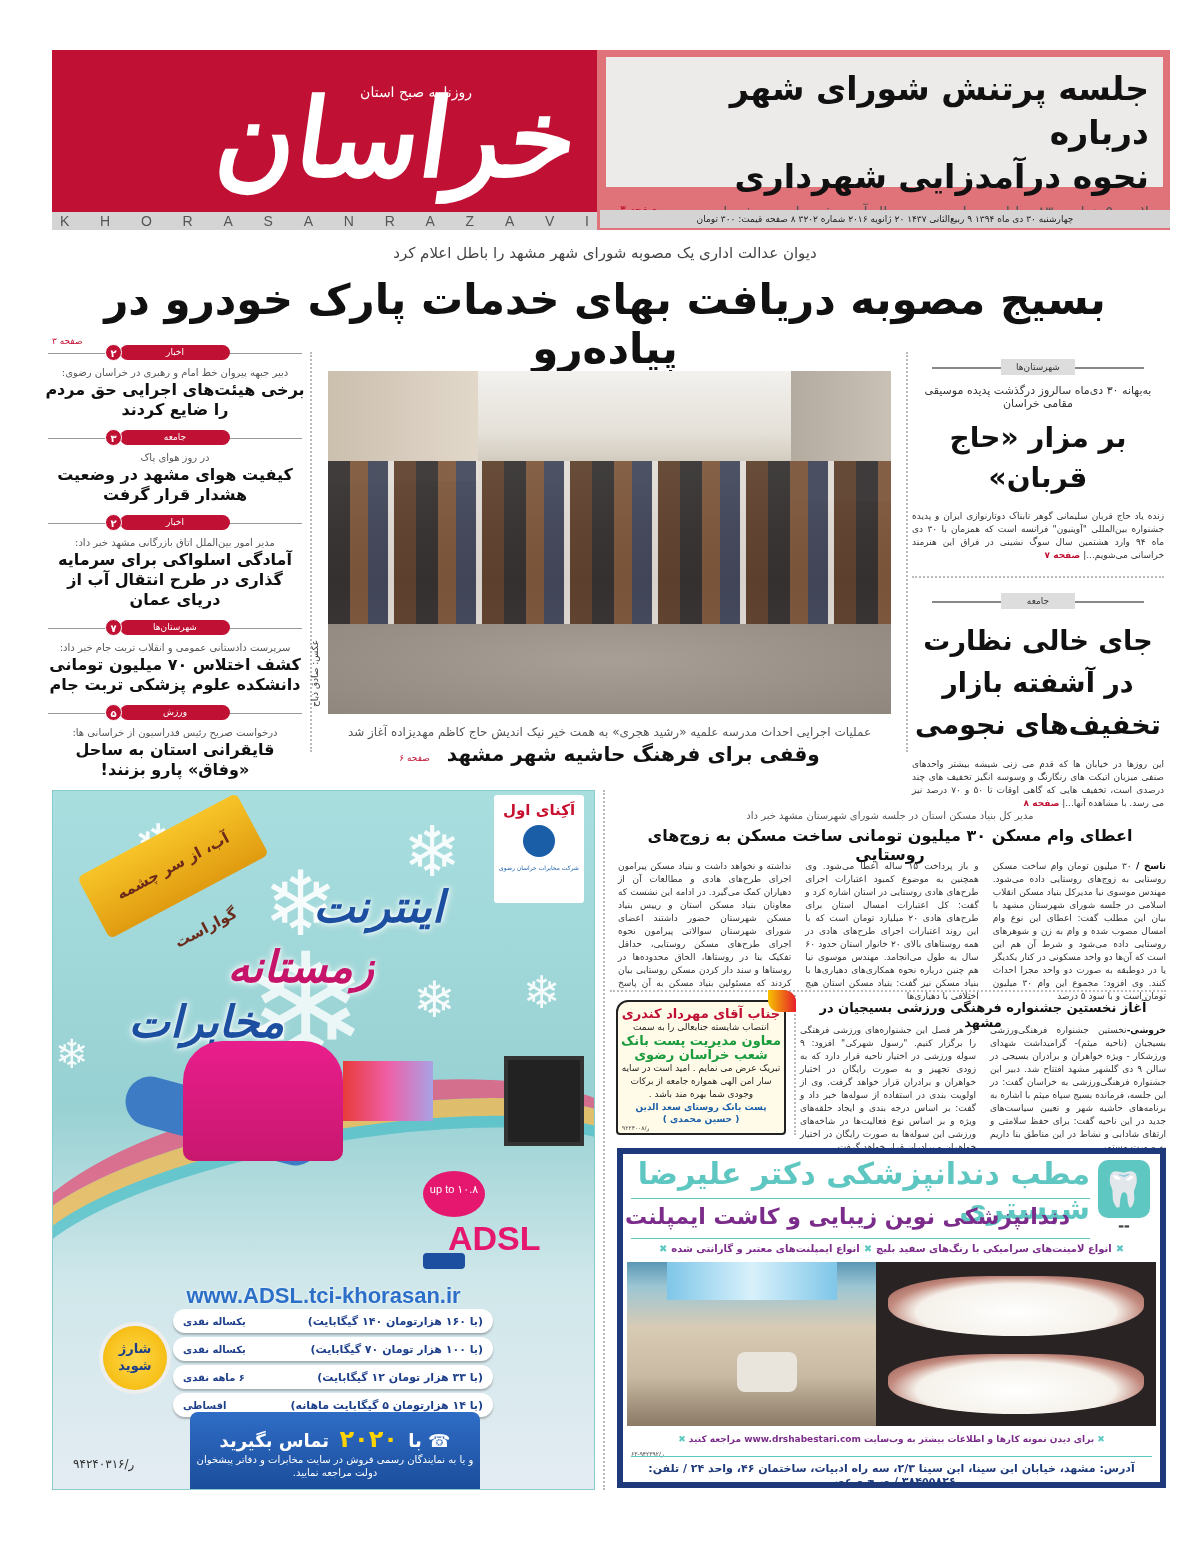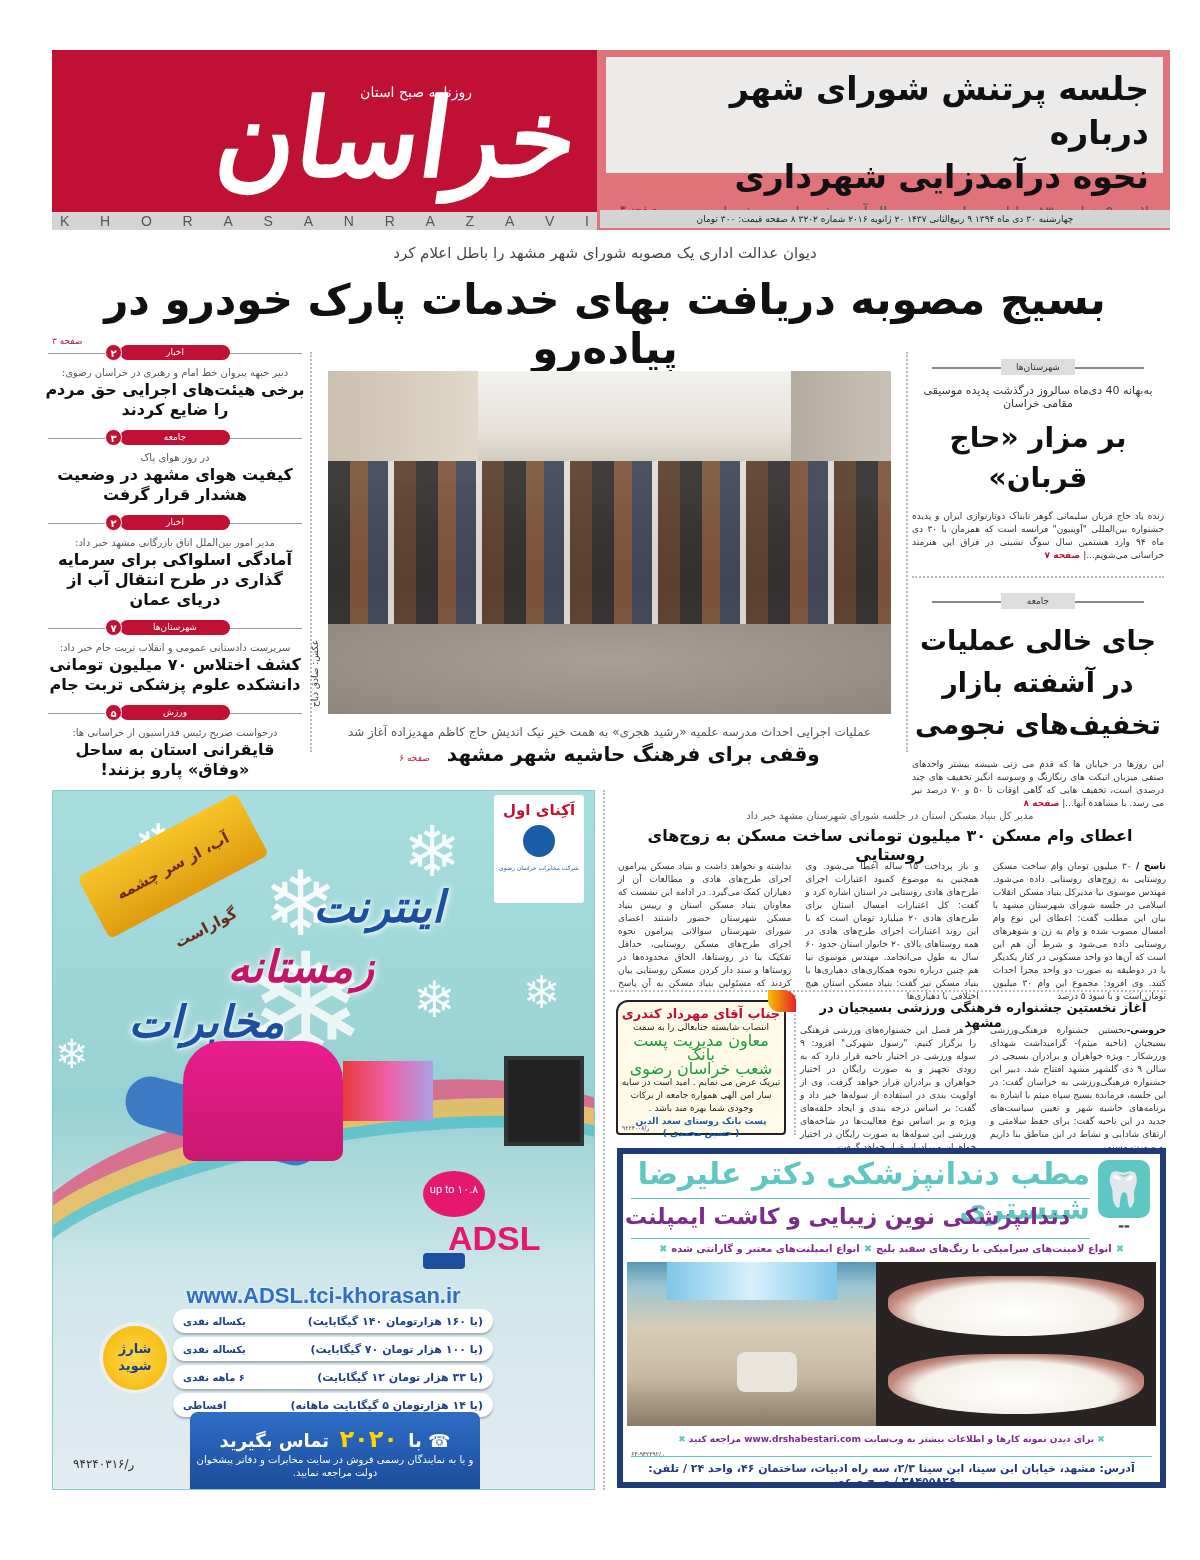--- a/index.html
+++ b/index.html
@@ -6,21 +6,21 @@
   html, body { width: 1200px; height: 1560px; background: #fff; overflow: hidden; }
   body { position: relative; font-family: "DejaVu Sans", sans-serif; color: #111; direction: rtl; }
   .abs { position: absolute; }
 
   
   #masthead { left: 52px; top: 50px; width: 1118px; height: 180px; background: #e0727a; }
   #logo-box { left: 52px; top: 50px; width: 545px; height: 162px; background: #c01033; overflow: hidden; }
   #logo-text { position: absolute; right: 30px; top: 18px; font-family: "DejaVu Serif", serif; font-size: 108px; font-weight: bold; color: #fff; letter-spacing: -4px; transform: skewX(-8deg); line-height: 140px; }
   #logo-tagline { position: absolute; right: 125px; top: 34px; font-family: "DejaVu Serif", serif; font-size: 14px; color: #fff; }
   #latin-strip { left: 52px; top: 212px; width: 545px; height: 18px; background: #d4d4d4; display: flex; justify-content: space-between; padding: 0 8px; direction: ltr; font-family: "Liberation Sans", sans-serif; font-size: 14px; color: #555; line-height: 18px; }
-  #top-story { left: 606px; top: 57px; width: 557px; height: 116px; background: #edeaea; padding: 10px 14px 0 14px; text-align: right; }
+  #top-story { left: 606px; top: 57px; width: 557px; height: 130px; background: #edeaea; padding: 10px 14px 0 14px; text-align: right; }
   #top-story-title { font-family: "DejaVu Sans", sans-serif; font-weight: bold; font-size: 33px; line-height: 44px; color: #111; }
   #top-story-sub { font-size: 15px; color: #555; margin-top: 4px; display: flex; justify-content: space-between; }
   #top-story-sub .pg { color: #c01033; font-size: 11px; }
   #dateline { left: 600px; top: 210px; width: 570px; height: 18px; background: #d4d4d4; font-size: 9px; color: #222; text-align: center; line-height: 18px; }
 
   
   #kicker { left: 40px; top: 244px; width: 1130px; text-align: center; font-size: 15px; color: #444; }
   #headline { left: 40px; top: 275px; width: 1130px; text-align: center; font-weight: bold; font-size: 42px; letter-spacing: -1px; color: #111; }
   #headline-page { left: 52px; top: 336px; font-size: 9px; color: #c01033; }
 
@@ -95,21 +95,21 @@
   #housing-title { left: 610px; top: 826px; width: 560px; text-align: center; font-size: 16px; font-weight: bold; color: #111; }
   #housing-body { left: 618px; top: 860px; width: 548px; display: flex; gap: 14px; }
   .col-text { flex: 1; font-size: 9px; line-height: 13px; color: #333; text-align: justify; }
   .col-text b { color: #111; }
 
   
   #congrats { left: 616px; top: 1000px; width: 170px; height: 135px; border: 2px solid #222; border-radius: 12px 12px 4px 4px; background: #fffbe8; text-align: center; padding-top: 4px; }
   #congrats .flag { position: absolute; left: 150px; top: -12px; width: 28px; height: 22px; background: linear-gradient(90deg,#f6c200,#e61e2b); border-radius: 0 12px 0 12px; }
   #congrats .name { color: #c01033; font-weight: bold; font-size: 13px; }
   #congrats .line { font-size: 9px; color: #222; line-height: 13px; }
-  #congrats .green { color: #1a9c3d; font-weight: normal; font-size: 16px; line-height: 14px; text-align: center; }
+  #congrats .green { color: #1a9c3d; font-weight: bold; font-size: 13px; line-height: 14px; text-align: center; }
   #congrats .sign { color: #1a5ea8; font-weight: bold; font-size: 9px; line-height: 12px; }
   #congrats .code { position: absolute; left: 4px; bottom: 2px; font-size: 6px; color: #444; }
 
   
   #fest-title { left: 800px; top: 1000px; width: 366px; text-align: center; font-size: 13px; font-weight: bold; color: #111; }
   #fest-body { left: 800px; top: 1024px; width: 366px; display: flex; gap: 14px; }
 
   
   #ad-dental { left: 617px; top: 1148px; width: 549px; height: 340px; border: 6px solid #1f3a7a; background: #fff; overflow: hidden; }
   #dental-tooth { position: absolute; right: 10px; top: 6px; width: 52px; height: 58px; background: #5fc7c1; border-radius: 10px; color: #fff; font-size: 34px; text-align: center; line-height: 58px; }
@@ -231,33 +231,33 @@
 <div id="photo-title" class="abs">
   <span>وقفی برای فرهنگ حاشیه شهر مشهد</span>
   <span class="pg">صفحه ۶</span>
 </div>
 
 <div id="right-col" class="abs">
   <div>
     <div class="rsec">
         <span class="rsec-label">شهرستان‌ها</span>
       </div>
-    <div class="r-kicker">به‌بهانه 40 دی‌ماه سالروز درگذشت پدیده موسیقی مقامی خراسان</div>
+    <div class="r-kicker">به‌بهانه ۳۰ دی‌ماه سالروز درگذشت پدیده موسیقی مقامی خراسان</div>
     <div class="r-title">
       <div>بر مزار «حاج قربان»</div>
     </div>
     <div class="r-body"><span>زنده یاد حاج قربان سلیمانی گوهر تابناک دوتارنوازی ایران و پدیده جشنواره بین‌المللی "آوینیون" فرانسه است که همزمان با ۳۰ دی ماه ۹۴ وارد هشتمین سال سوگ نشینی در فراق این هنرمند خراسانی می‌شویم...|</span> <span class="pg">صفحه ۷</span></div>
   </div>
   <div style="border-top:2px dotted #bbb;margin:14px 0 14px 0;"></div>
   <div>
     <div class="rsec">
         <span class="rsec-label">جامعه</span>
       </div>
     <div class="r-title" style="font-size:27px;line-height:42px;margin-top:10px;">
-      <div>جای خالی عملیات</div>
+      <div>جای خالی نظارت</div>
       <div>در آشفته بازار</div>
       <div>تخفیف‌های نجومی</div>
     </div>
     <div class="r-body"><span>این روزها در خیابان ها که قدم می زنی شیشه بیشتر واحدهای صنفی میزبان اتیکت های رنگارنگ و وسوسه انگیز تخفیف های چند درصدی است، تخفیف هایی که گاهی اوقات تا ۵۰ و ۷۰ درصد نیز می رسد. با مشاهده آنها...|</span> <span class="pg">صفحه ۸</span></div>
   </div>
 </div>
 
 <div id="ad-adsl" class="abs">
   <span class="flake" style="left:80px;top:20px;font-size:60px;">❄</span>
   <span class="flake" style="left:210px;top:60px;font-size:90px;">❄</span>

